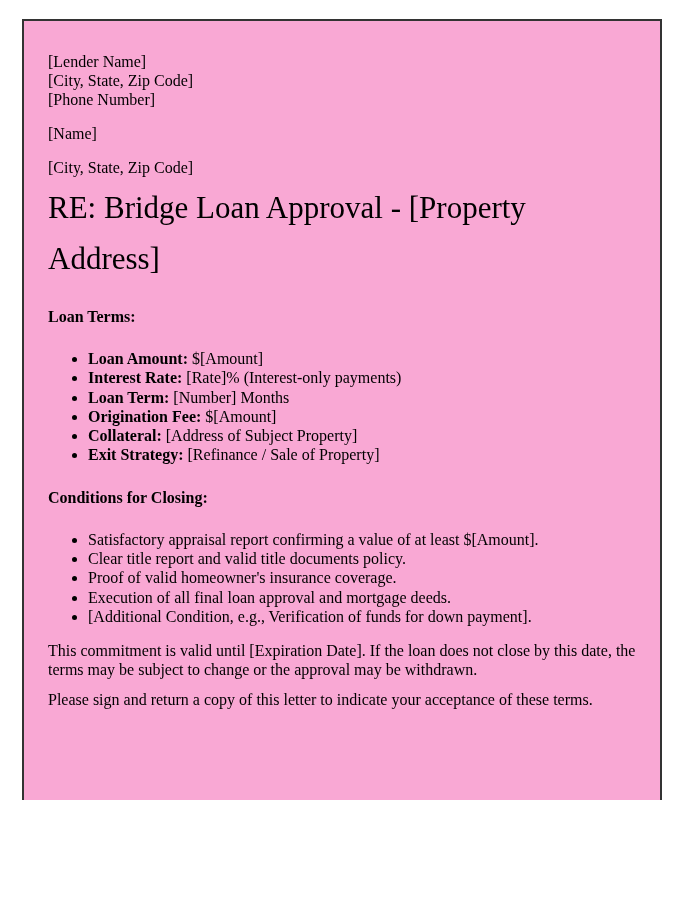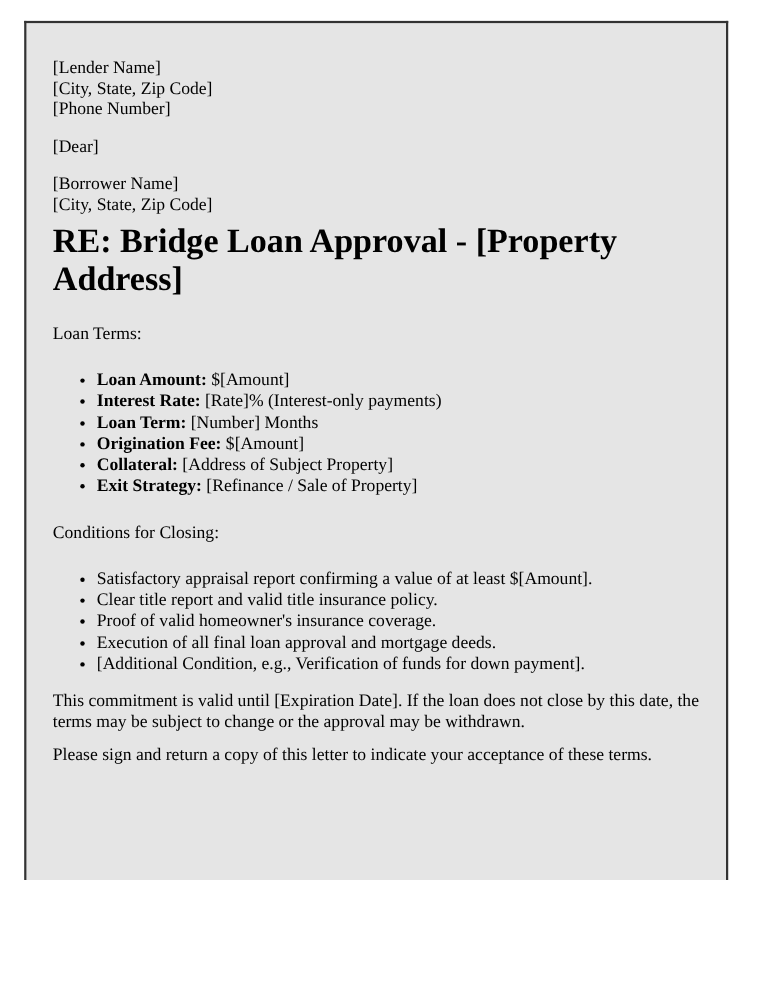--- a/index.html
+++ b/index.html
@@ -19,38 +19,38 @@
     position: absolute;
     left: 22px;
     top: 19px;
     width: 640px;
     height: 781px;            
     box-sizing: border-box;
     border: 2px solid #333333;
     border-bottom: none;
     padding: 16px 24px 0 24px;
     overflow: visible;
-    background: #e5e5e5;
+    background: #f9a8d4;
     font-size: 16px;
     line-height: 19px;
   }
   .letter-box p {
     margin: 15px 0;
   }
   p.addr-block span {
     display: block;
   }
   h1.subject {
     font-size: 31px;
-    line-height: 35px;
-    font-weight: bold;
+    line-height: 51px;
+    font-weight: normal;
     margin: -10px 0 20px 0;   
   }
   p.section-heading {
-    font-weight: normal;
+    font-weight: bold;
     margin: 23px 0;
   }
   ul.letter-list {
     margin: 11px 0;
     padding-left: 40px;
     list-style-type: disc;
   }
   ul.letter-list li {
     line-height: 19.3px;
   }
@@ -71,24 +71,23 @@
 <body>
 
 <div class="letter-box">
 
   <p class="addr-block">
     <span>[Lender Name]</span>
     <span>[City, State, Zip Code]</span>
     <span>[Phone Number]</span>
   </p>
 
-  <p>[Dear]</p>
+  <p>[Name]</p>
 
   <p class="addr-block">
-    <span>[Borrower Name]</span>
     <span>[City, State, Zip Code]</span>
   </p>
 
   <h1 class="subject">RE: Bridge Loan Approval - [Property Address]</h1>
 
 
 
   <p class="section-heading">Loan Terms:</p>
 
   <ul class="letter-list">
@@ -97,21 +96,21 @@
     <li><b>Loan Term:</b> <span>[Number] Months</span></li>
     <li><b>Origination Fee:</b> <span>$[Amount]</span></li>
     <li><b>Collateral:</b> <span>[Address of Subject Property]</span></li>
     <li><b>Exit Strategy:</b> <span>[Refinance / Sale of Property]</span></li>
   </ul>
 
   <p class="section-heading">Conditions for Closing:</p>
 
   <ul class="letter-list">
     <li>Satisfactory appraisal report confirming a value of at least $[Amount].</li>
-    <li>Clear title report and valid title insurance policy.</li>
+    <li>Clear title report and valid title documents policy.</li>
     <li>Proof of valid homeowner's insurance coverage.</li>
     <li>Execution of all final loan approval and mortgage deeds.</li>
     <li>[Additional Condition, e.g., Verification of funds for down payment].</li>
   </ul>
 
   <p>This commitment is valid until [Expiration Date]. If the loan does not close by this date, the terms may be subject to change or the approval may be withdrawn.</p>
 
   <p class="clipped-line">Please sign and return a copy of this letter to indicate your acceptance of these terms.</p>
 
 </div>

